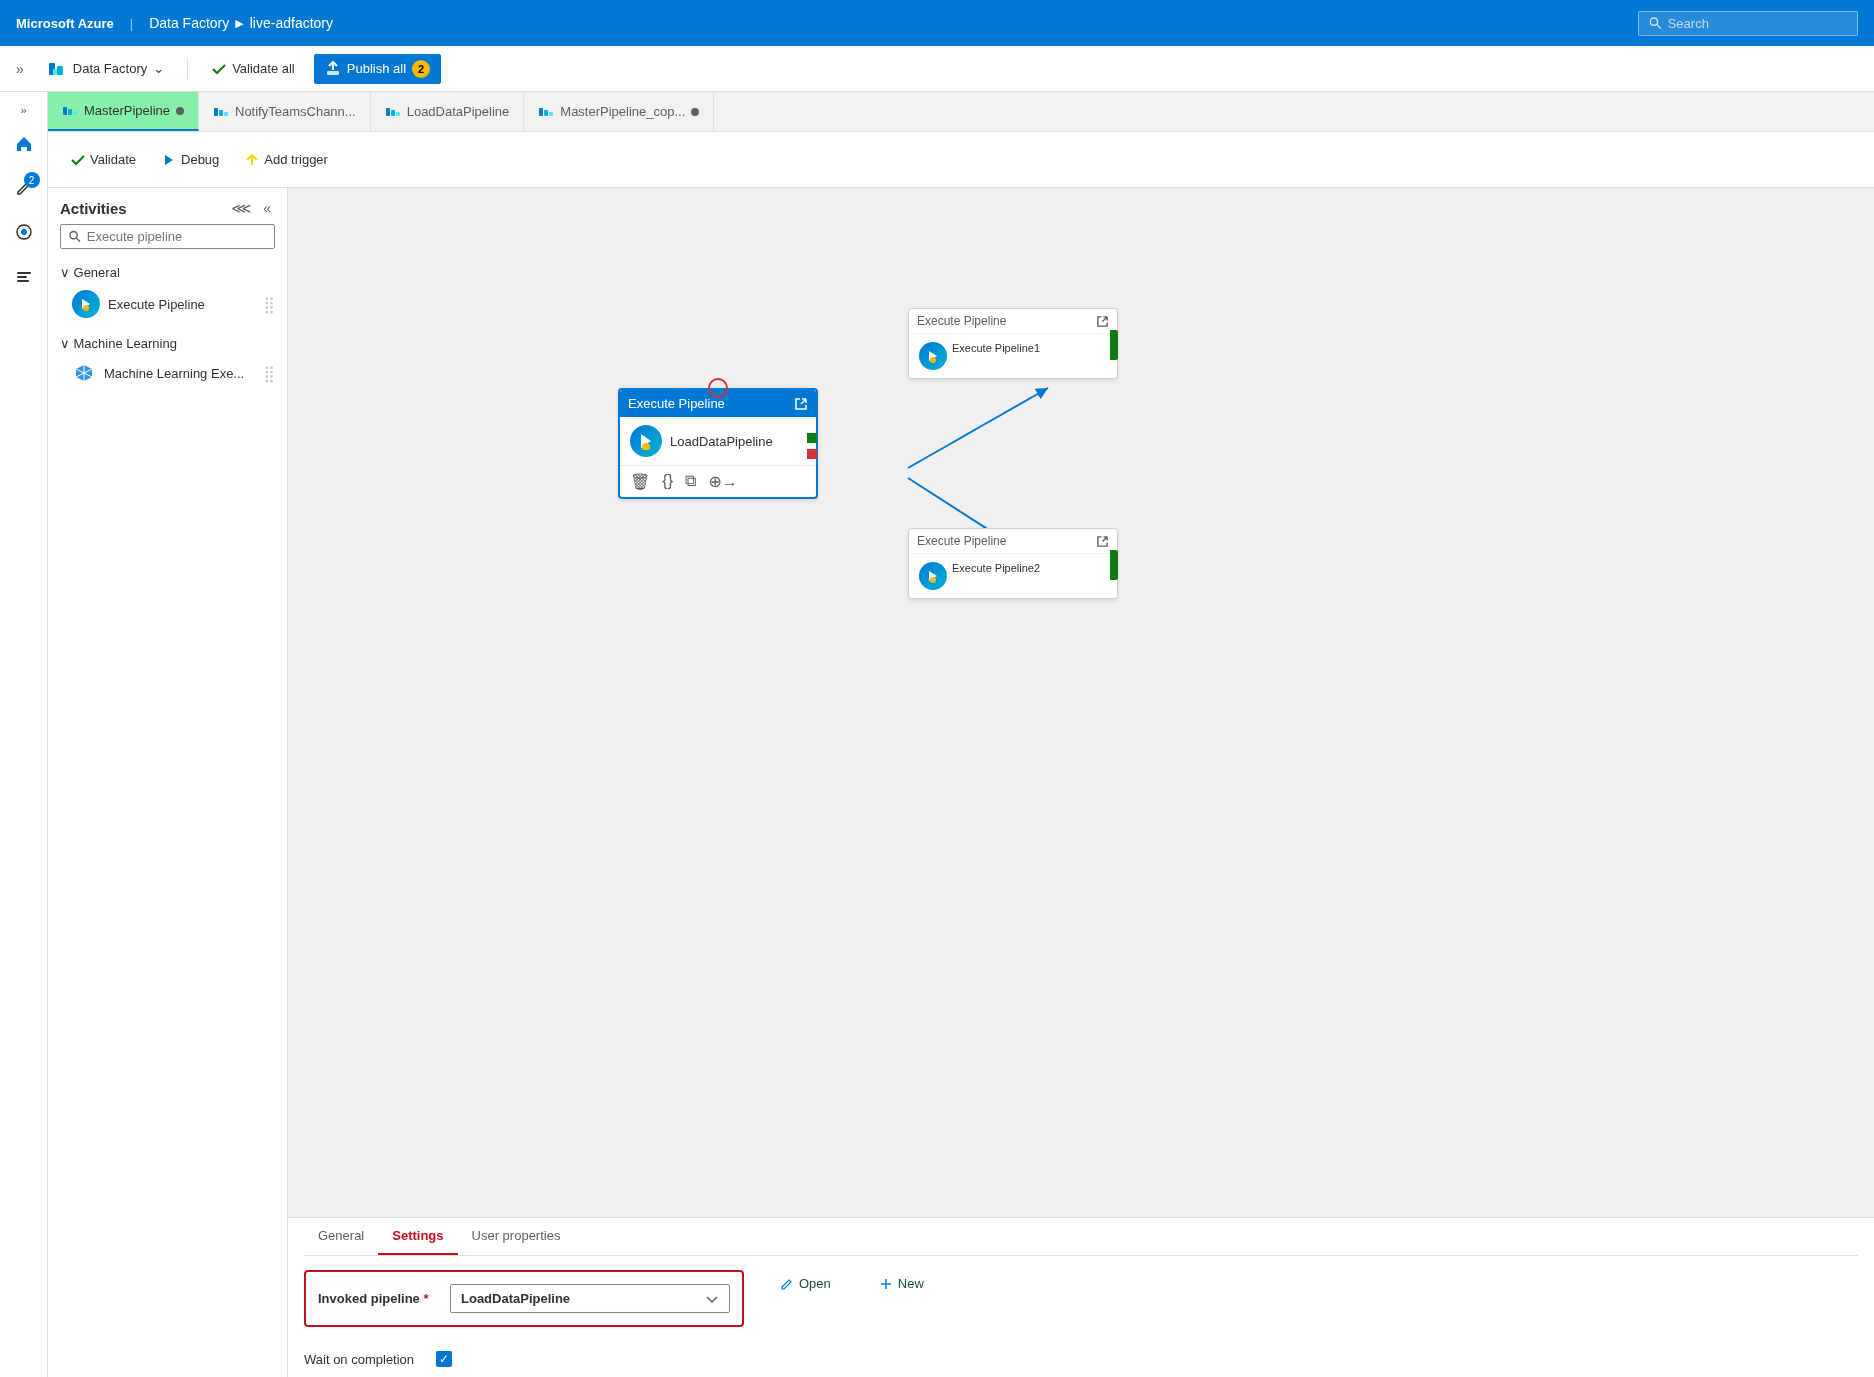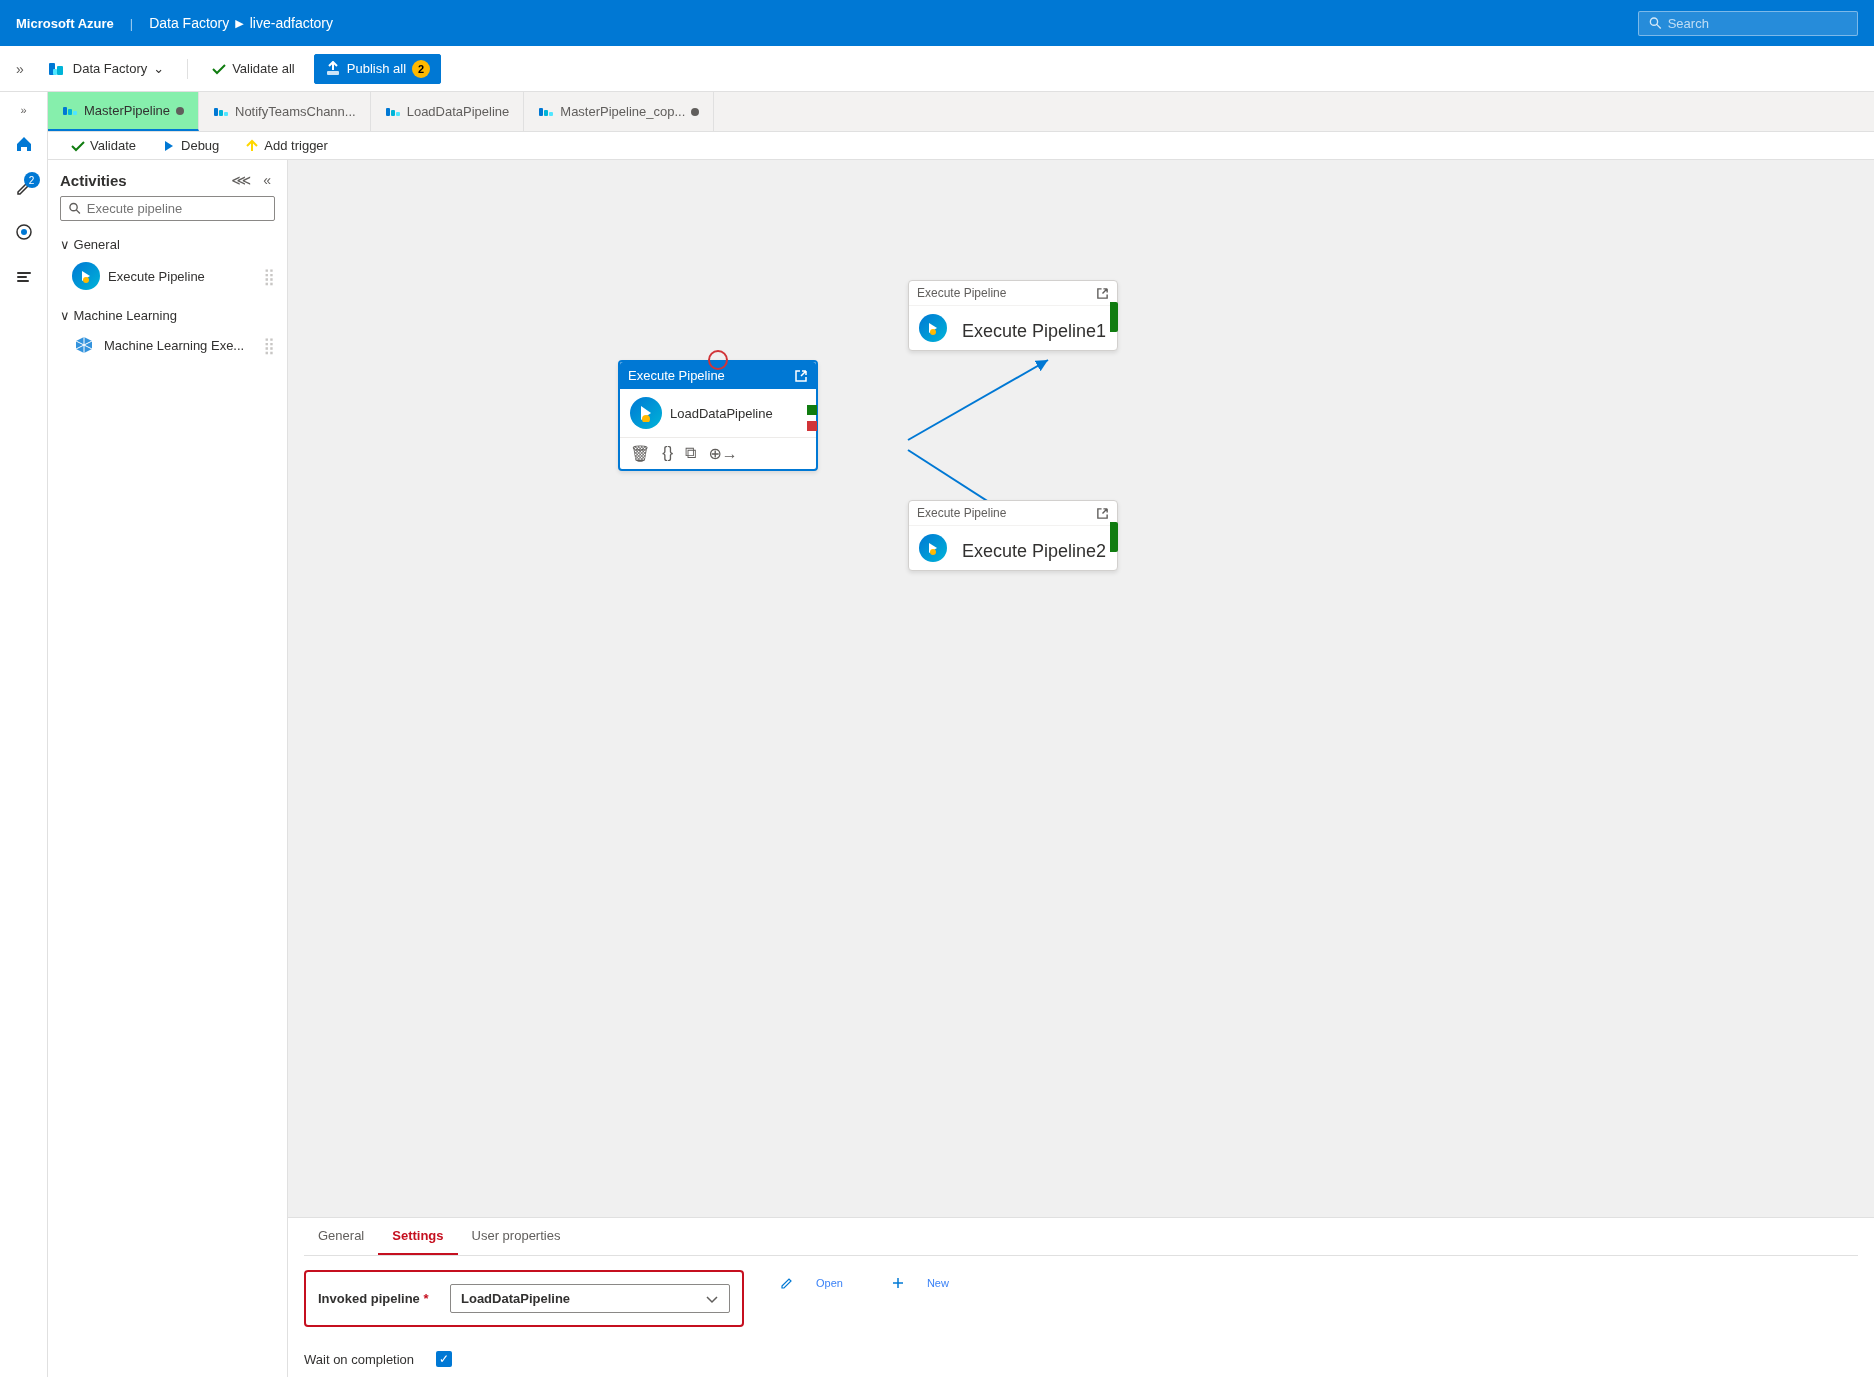--- a/index.html
+++ b/index.html
@@ -119,21 +119,21 @@
       font-size: 13px; color: #605e5c;
       border-right: 1px solid #e0e0e0;
       background: #f3f2f1;
     }
     .pipeline-tab.active { background: #86efac; color: #323130; border-bottom: 2px solid #0078d4; }
     .tab-dot { width: 8px; height: 8px; border-radius: 50%; background: #605e5c; }
 
     
     .pipeline-actions {
       display: flex; align-items: center; gap: 4px;
-      padding: 0 12px;
+      padding: 14px 12px;
       background: #fff;
       border-bottom: 1px solid #e0e0e0;
     }
     .action-btn {
       display: flex; align-items: center; gap: 5px;
       padding: 5px 10px; border-radius: 2px; cursor: pointer;
       font-size: 13px; color: #323130; border: 1px solid transparent;
     }
 
     
@@ -235,22 +235,22 @@
       box-shadow: 0 2px 4px rgba(0,0,0,0.1);
       width: 210px;
     }
     .small-node .sn-header {
       display: flex; align-items: center; justify-content: space-between;
       padding: 5px 8px; font-size: 12px; color: #605e5c;
       border-bottom: 1px solid #f3f2f1;
     }
     .small-node .sn-body {
       padding: 8px 10px;
-      display: flex; align-items: flex-end; gap: 15px;
-      font-size: 18px; color: #323130; font-weight: 500;
+      display: flex; align-items: flex-start; gap: 5px;
+      font-size: 11px; color: #323130; font-weight: 500;
     }
     .sn-green { width: 8px; height: 30px; background: #107c10; position: absolute; right: -1px; top: 30%; border-radius: 0 2px 2px 0; }
 
     
     .bottom-panel {
       background: #fff;
       border-top: 1px solid #e0e0e0;
       padding: 0 16px;
     }
     .bottom-tabs {
@@ -288,23 +288,23 @@
     .wait-section {
       padding: 10px 0;
       display: flex; align-items: center; gap: 12px;
     }
     .checkbox {
       width: 16px; height: 16px; background: #0078d4;
       border-radius: 2px; display: flex; align-items: center; justify-content: center;
       color: white; font-size: 12px; cursor: pointer;
     }
     .open-btn, .new-btn {
-      display: flex; align-items: center; gap: 22px;
-      padding: 6px 12px; cursor: pointer; font-size: 11px;
-      color: #3b82f6; border: none; background: none;
+      display: flex; align-items: center; gap: 5px;
+      padding: 6px 12px; cursor: pointer; font-size: 13px;
+      color: #14532d; border: none; background: none;
     }
 
     
     .ep-icon {
       width: 32px; height: 32px;
       background: linear-gradient(135deg, #0078d4, #00b4d8);
       border-radius: 50%;
       display: flex; align-items: center; justify-content: center;
       color: white; font-size: 16px;
       position: relative;

